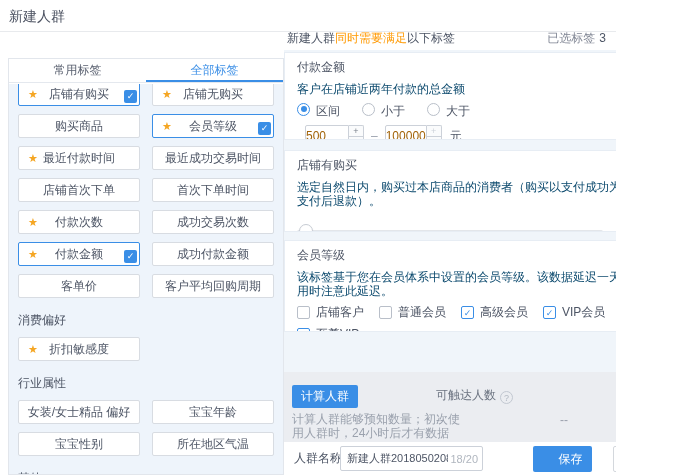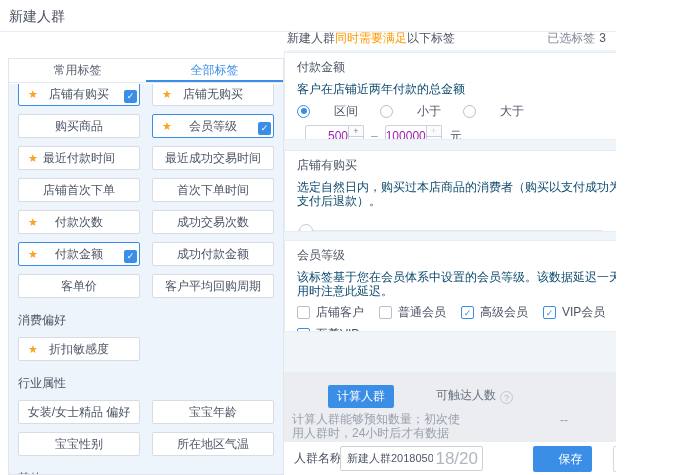--- a/index.html
+++ b/index.html
@@ -39,24 +39,24 @@
   .card2 { top:100px; height:82px; }
   .card3 { top:190px; height:92px; }
   .card-title { color:#4d5565; line-height:16px; }
   .card-del { position:absolute; right:12px; top:8px; color:#3a8ee6; cursor:pointer; }
   .card-desc { color:#0c4a6e; line-height:14px; margin-top:7px; }
 
   .radio-row { display:flex; align-items:center; margin-top:7px; height:16px; }
   .radio { width:13px; height:13px; border:1px solid #b9bfc9; border-radius:50%; background:#fff; margin-right:6px; position:relative; cursor:pointer; }
   .radio.sel { border-color:#3a8ee6; }
   .radio.sel::after { content:""; position:absolute; left:2.5px; top:2.5px; width:6px; height:6px; border-radius:50%; background:#3a8ee6; }
-  .radio-item { display:flex; align-items:center; margin-right:22px;gap:18px; }
+  .radio-item { display:flex; align-items:flex-start; margin-right:22px; }
 
   .range-row { display:flex; align-items:center; margin-top:6px; }
-  .num-input { height:22px; border:1px solid #ccd1d9; border-radius:2px 0 0 2px; background:#fff; text-align:right; line-height:20px; color:#a21caf; overflow:hidden; white-space:nowrap; }
+  .num-input { height:22px; border:1px solid #ccd1d9; border-radius:2px 0 0 2px; background:#fff; text-align:left; line-height:20px; color:#a16207; overflow:hidden; white-space:nowrap; }
   .stepper { width:15px; height:22px; display:flex; flex-direction:column; }
   .stepper span { flex:1; border:1px solid #ccd1d9; border-left:none; background:#fafbfc; font-size:9px; line-height:10px; text-align:center; color:#7b828d; cursor:pointer; }
   .stepper span:first-child { border-bottom:none; border-radius:0 2px 0 0; }
   .stepper span:last-child { border-radius:0 0 2px 0; }
   .stepper span.dis { color:#cdd2da; }
   .range-sep { margin:0 7px; color:#9aa1ad; }
   .range-unit { margin-left:8px; color:#4d5565; }
 
   .slider-row { display:flex; align-items:center; margin-top:12px; height:24px; }
   .slider-track { position:relative; flex:1; height:4px; background:#e3e6ea; border-radius:2px; margin-right:14px; }
@@ -66,33 +66,33 @@
   .vstepper span { height:11px; border:1px solid #ccd1d9; border-radius:2px; background:#fff; font-size:9px; line-height:9px; text-align:center; color:#7b828d; cursor:pointer; }
 
   .cb-row { display:flex; align-items:center; margin-top:6px; height:16px; }
   .cb-item { display:flex; align-items:center; width:82px; }
   .cb-item.auto { width:auto; }
   .cb { width:13px; height:13px; border:1px solid #b9bfc9; border-radius:2px; background:#fff; margin-right:6px; text-align:center; font-size:9px; line-height:12px; color:transparent; cursor:pointer; font-weight:bold; }
   .cb.on { border-color:#3a8ee6; color:#3a8ee6; }
 
   
   .stats { position:absolute; left:284px; top:372px; width:406px; height:70px; background:#ebedf1; }
-  .calc-btn { position:absolute; left:8px; top:13px; width:66px; height:23px; background:#3a8ee6; color:#fff; border-radius:2px; text-align:center; line-height:23px; cursor:pointer;margin-left:36px; }
+  .calc-btn { position:absolute; left:8px; top:13px; width:66px; height:23px; background:#3a8ee6; color:#fff; border-radius:2px; text-align:center; line-height:23px; cursor:pointer; }
   .calc-note { position:absolute; left:8px; top:40px; width:170px; color:#9aa1ad; line-height:14px; }
   .stat-label { position:absolute; top:15px; color:#6b7380; }
   .stat-label .q { display:inline-block; width:13px; height:13px; border:1px solid #c2c8d1; border-radius:50%; font-size:9px; line-height:12px; text-align:center; color:#b2b8c2; margin-left:4px; vertical-align:-2px; }
   .stat-val { position:absolute; top:41px; color:#9aa1ad; }
   .s1 { left:152px; } .s2 { left:276px; }
 
   
   .footer { position:absolute; left:284px; top:442px; width:415px; height:33px; background:#fff; }
   .name-label { position:absolute; left:10px; top:0; line-height:32px; color:#4d5565; }
   .name-input { position:absolute; left:56px; top:4px; width:143px; height:25px; border:1px solid #ccd1d9; border-radius:2px; background:#fff; display:flex; align-items:center; padding:0 4px 0 6px; cursor:text; }
   .name-input .val { flex:1; overflow:hidden; white-space:nowrap; font-size:11px; color:#4d5565; }
-  .name-input .cnt { font-size:17px; color:#b0b6bf; margin-left:2px; }
+  .name-input .cnt { font-size:11px; color:#b0b6bf; margin-left:2px; }
   .btn { position:absolute; top:4px; height:26px; border-radius:2px; text-align:center; line-height:26px; cursor:pointer;padding-left:16px; }
   .btn-save { left:249px; width:59px; background:#3a8ee6; color:#fff; }
   .btn-cancel { left:329px; width:55px; background:#fff; border:1px solid #d4d8dd; color:#4d5565; line-height:24px; }
 </style>
 </head>
 <body>
 
 <div class="dialog">
 
   <div class="dlg-title">新建人群</div>

